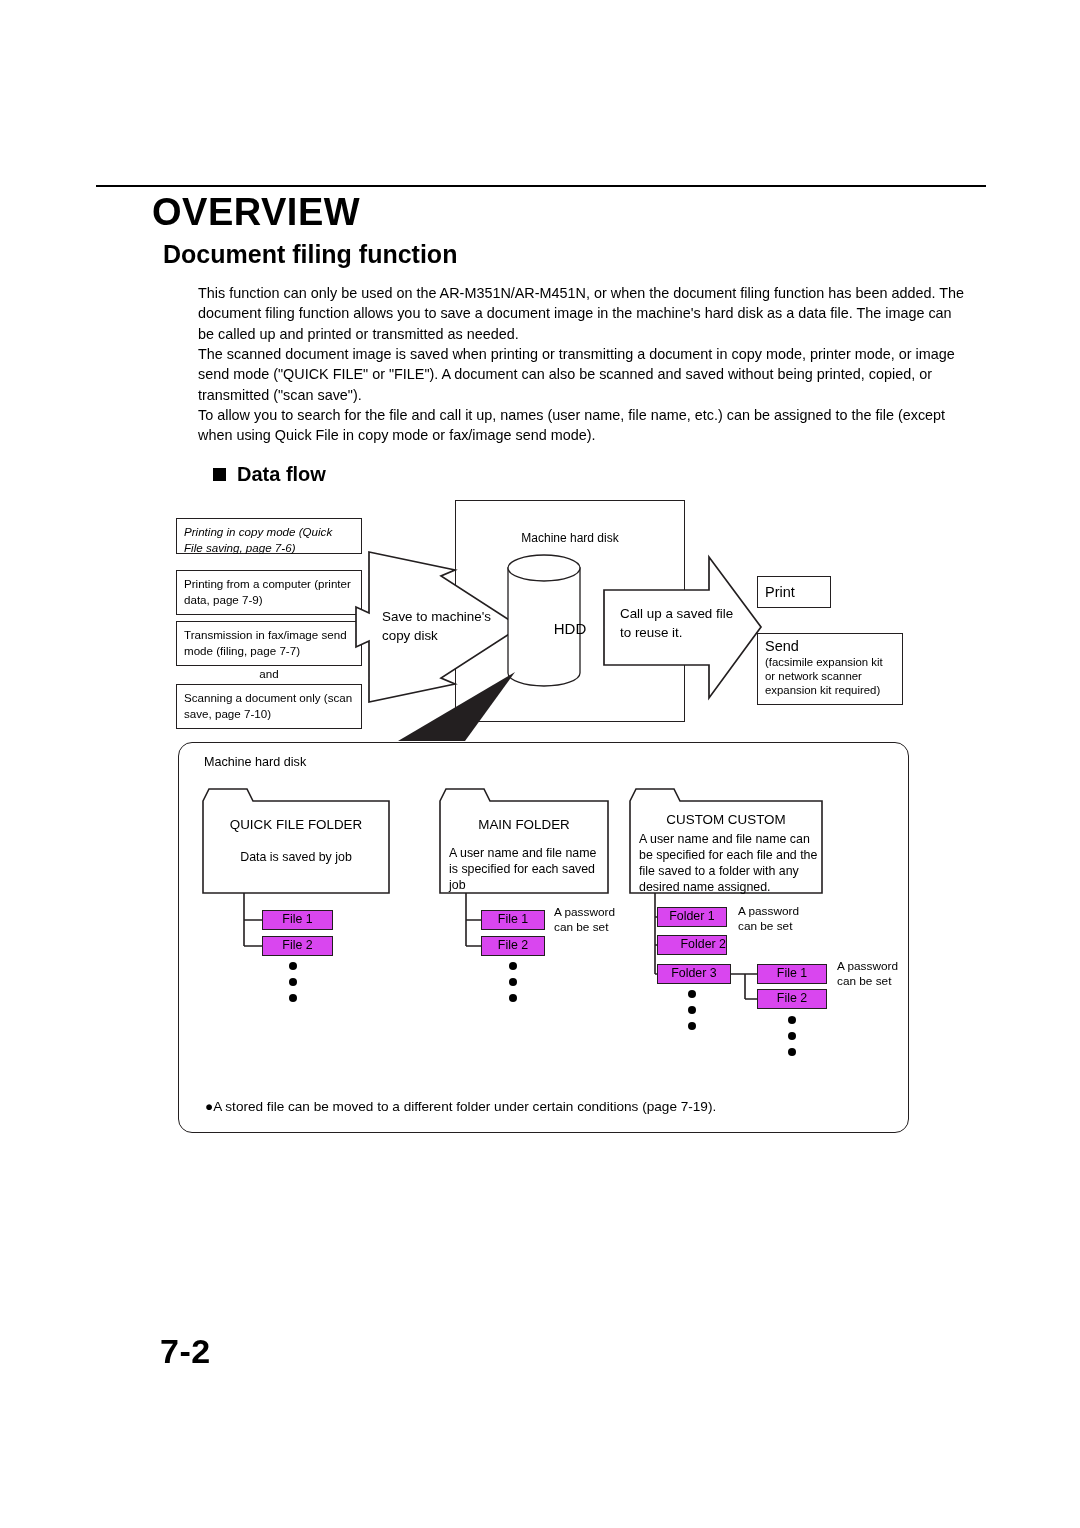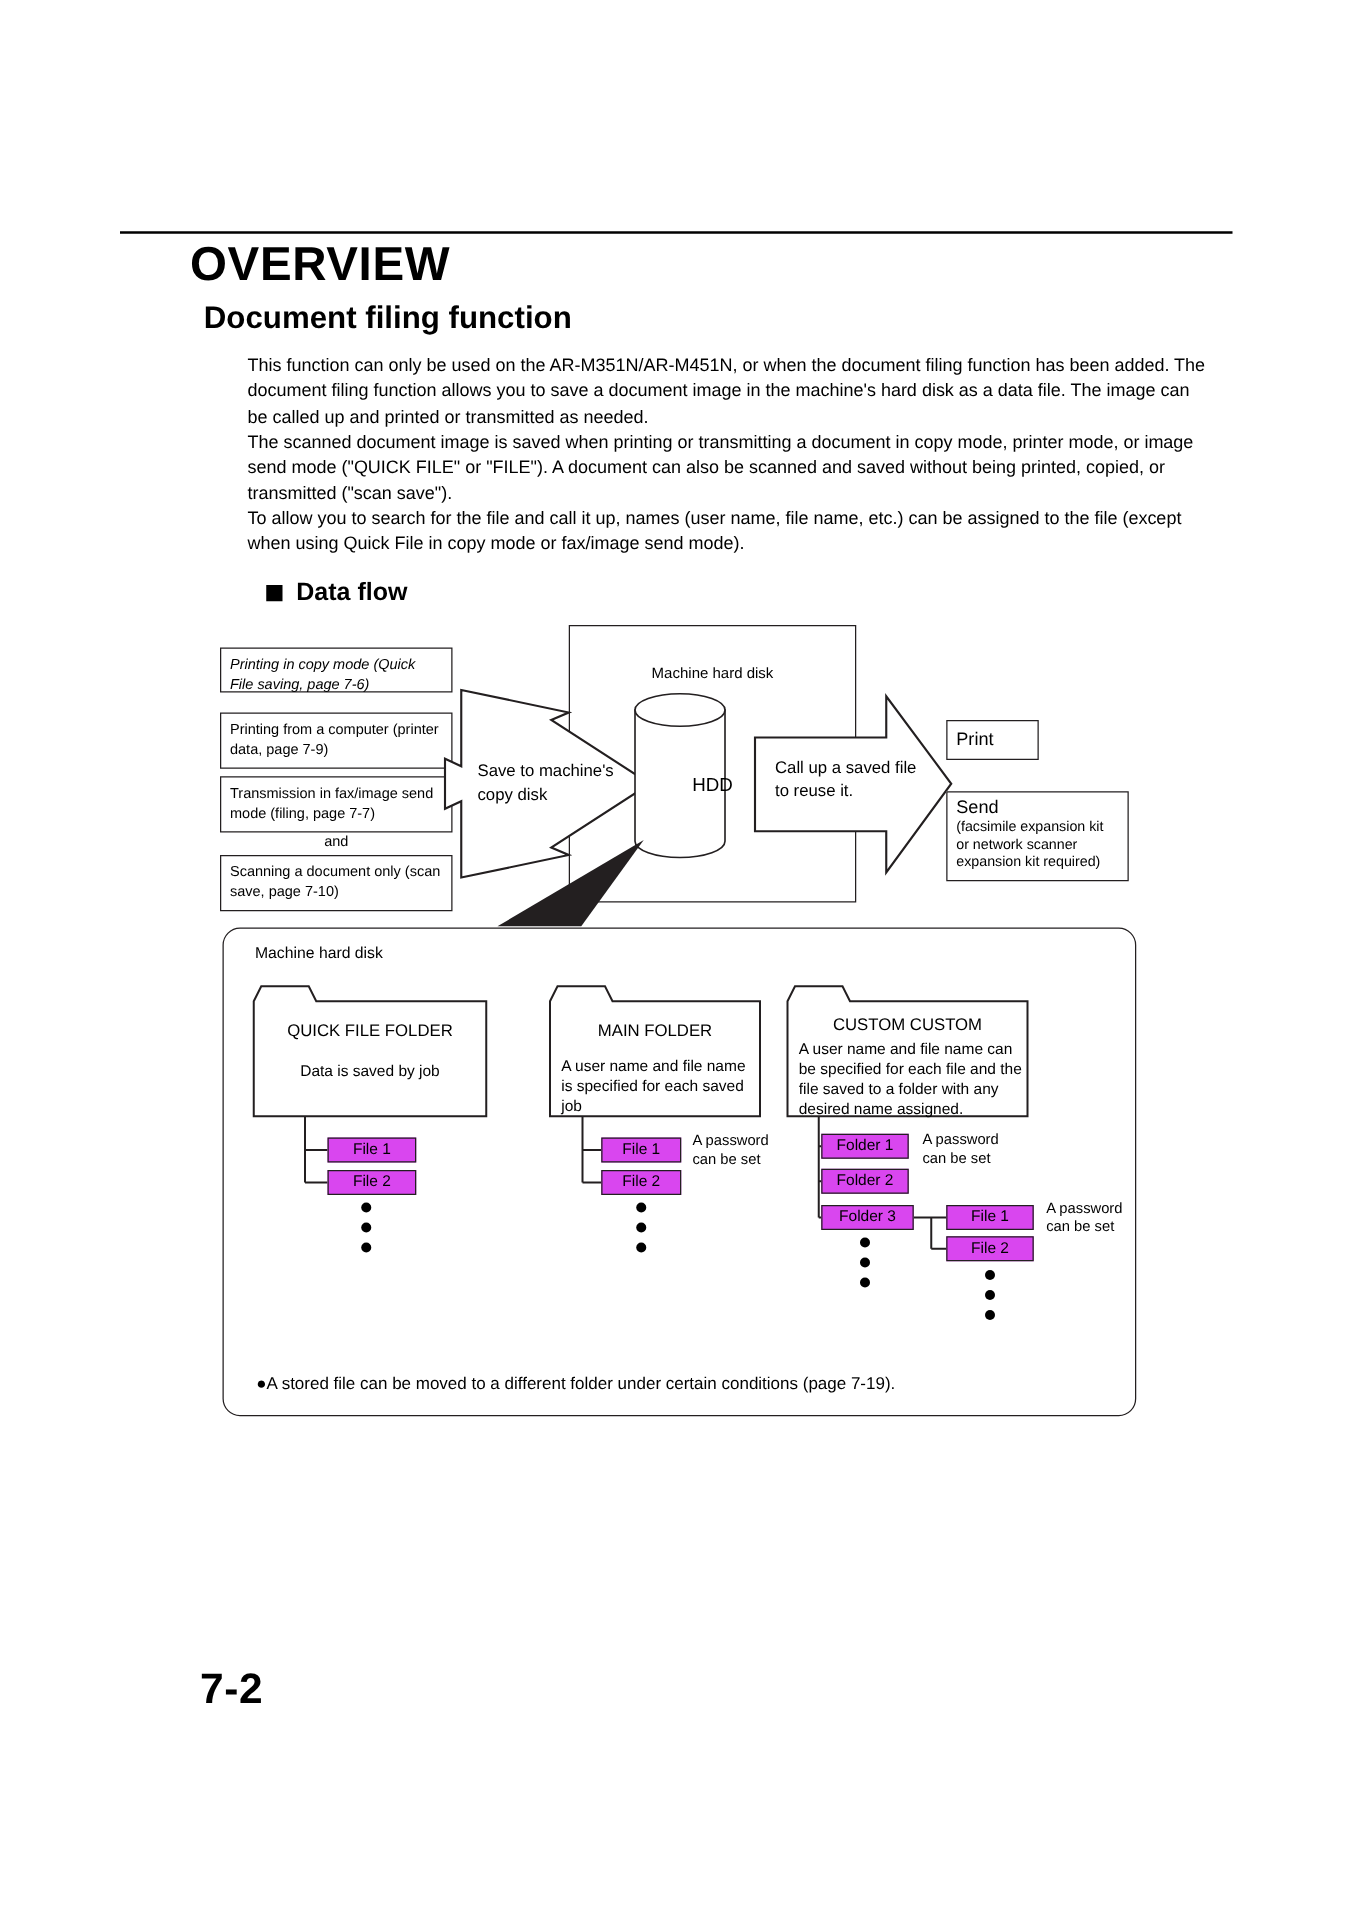--- a/index.html
+++ b/index.html
@@ -394,21 +394,21 @@
   <div class="leaf" style="left:481px; top:910px; width:64px;">File 1</div>
   <div class="leaf" style="left:481px; top:936px; width:64px;">File 2</div>
   <div class="dots" style="left:509px; top:962px;">
       <span></span>
       <span></span>
       <span></span>
     </div>
   <div class="note" style="left:554px; top:905px; width:78px;">A password can be set</div>
 
   <div class="leaf" style="left:657px; top:907px; width:70px;">Folder 1</div>
-  <div class="leaf" style="left:657px; top:935px; width:70px;">Folder 2</div>
+  <div class="leaf" style="left:657px; top:935px; width:70px;text-align:right;">Folder 2</div>
   <div class="leaf" style="left:657px; top:964px; width:74px;">Folder 3</div>
   <div class="dots" style="left:688px; top:990px;">
       <span></span>
       <span></span>
       <span></span>
     </div>
   <div class="note" style="left:738px; top:904px; width:78px;">A password can be set</div>
 
   <div class="leaf" style="left:757px; top:964px; width:70px;">File 1</div>
   <div class="leaf" style="left:757px; top:989px; width:70px;">File 2</div>

